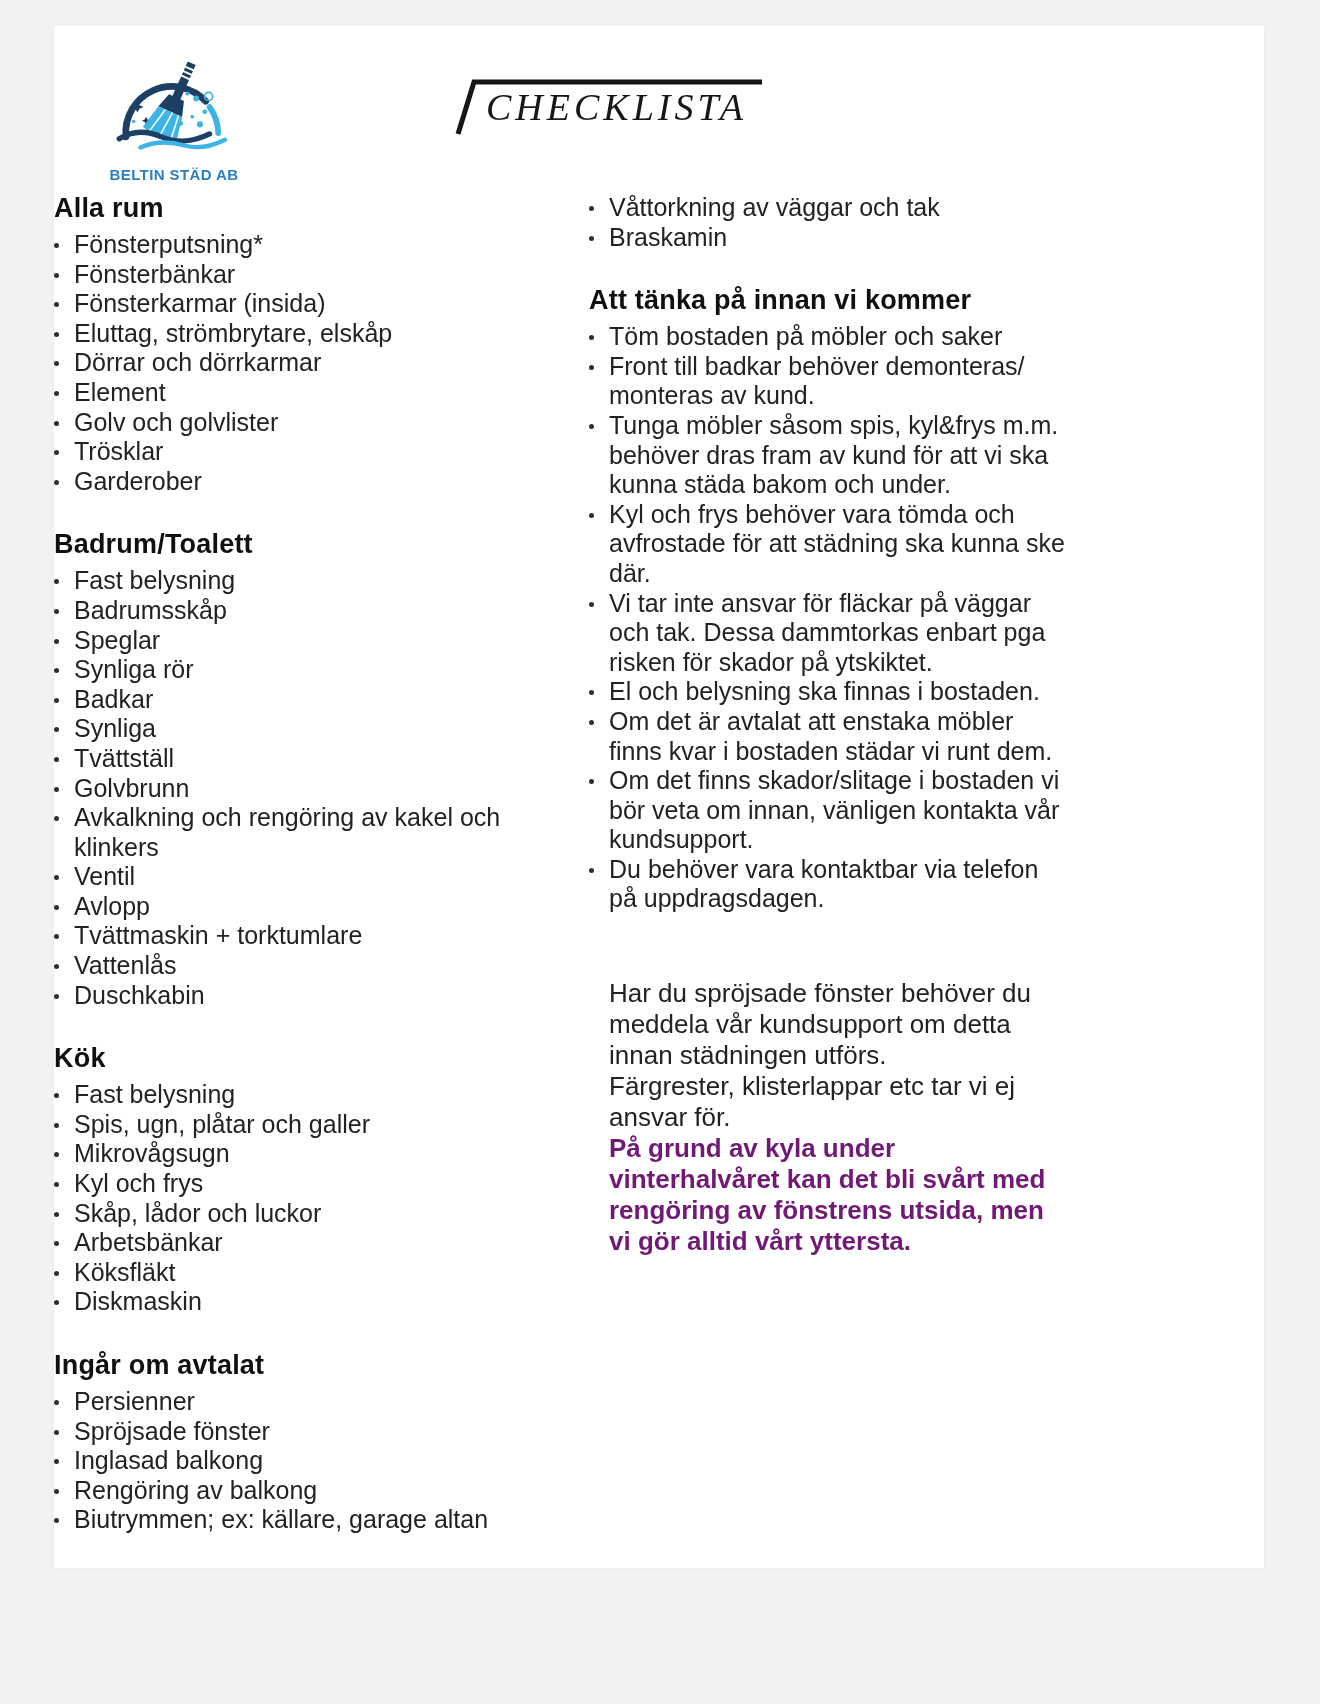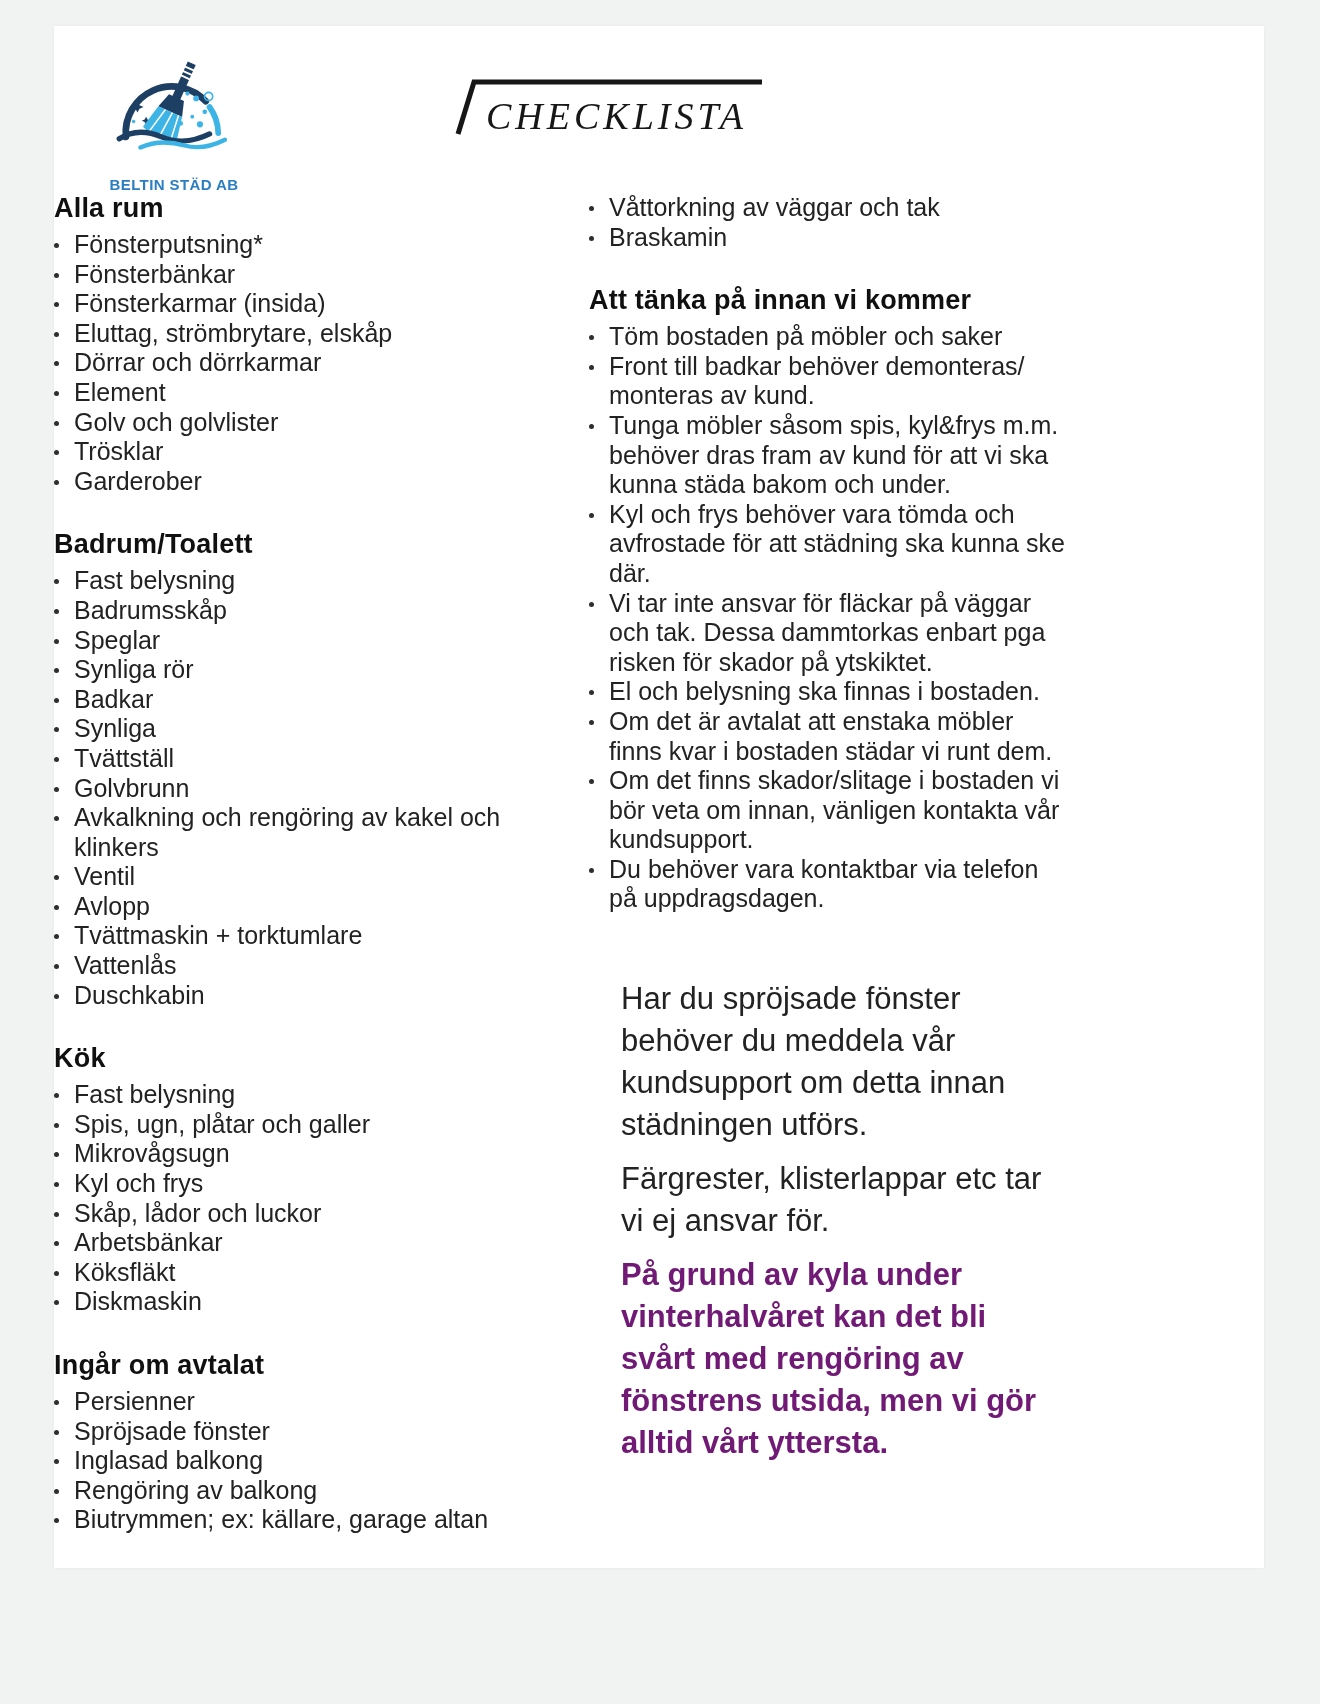--- a/index.html
+++ b/index.html
@@ -14,27 +14,27 @@
     position:absolute;top:26px;left:54px;
     width:1210px;height:1542px;
     background:#ffffff;
     box-shadow:0 0 3px rgba(0,0,0,0.05);
   }
   
   .header{position:relative;height:167px;}
   .logo-block{position:absolute;left:40px;top:32px;width:160px;text-align:center;}
   .logo-block svg{display:block;margin:0 auto;}
   .logo-text{
-    margin-top:18px;font-size:15px;font-weight:700;letter-spacing:0.4px;
+    margin-top:8px;font-size:15px;font-weight:700;letter-spacing:0.4px;
     color:#2a7ec2;white-space:nowrap;
   }
   .title-box{position:absolute;left:396px;top:50px;width:320px;height:64px;}
   .title-box svg{position:absolute;left:0;top:0;}
   .page-title{
-    position:absolute;left:36px;top:18px;
+    position:absolute;left:36px;top:9px;
     font-family:"Liberation Serif", serif;font-style:italic;
     font-size:38px;letter-spacing:4px;color:#171717;white-space:nowrap;
   }
   
   .columns{display:flex;align-items:flex-start;}
   .col-left{width:480px;flex:none;}
   .col-right{margin-left:55px;width:478px;flex:none;}
   .section h2{
     font-size:27px;font-weight:700;color:#101010;
     margin:33px 0 7px 0;line-height:30px;letter-spacing:0.2px;
@@ -44,21 +44,21 @@
   li.item{display:flex;font-size:25px;line-height:29.6px;color:#222222;}
   .col-left li.item .item-text{max-width:460px;}
   .col-right li.item .item-text{max-width:458px;}
   .bullet{flex:none;width:20px;}
   .bullet::before{
     content:"";display:block;width:5px;height:5px;border-radius:50%;
     background:#2e2e2e;margin-top:13px;
   }
   .item-text{flex:1;}
   .notes{margin-top:64px;padding-left:20px;width:458px;}
-  .notes p{margin:12px;font-size:31px;line-height:42px;color:#222222;}
+  .notes p{margin:0;font-size:26px;line-height:31px;color:#222222;}
   .notes p.bold{font-weight:700;color:#701a75;}
 </style>
 </head>
 <body>
 
 <div class="page">
 
   <div class="header">
 
     <div class="logo-block">

